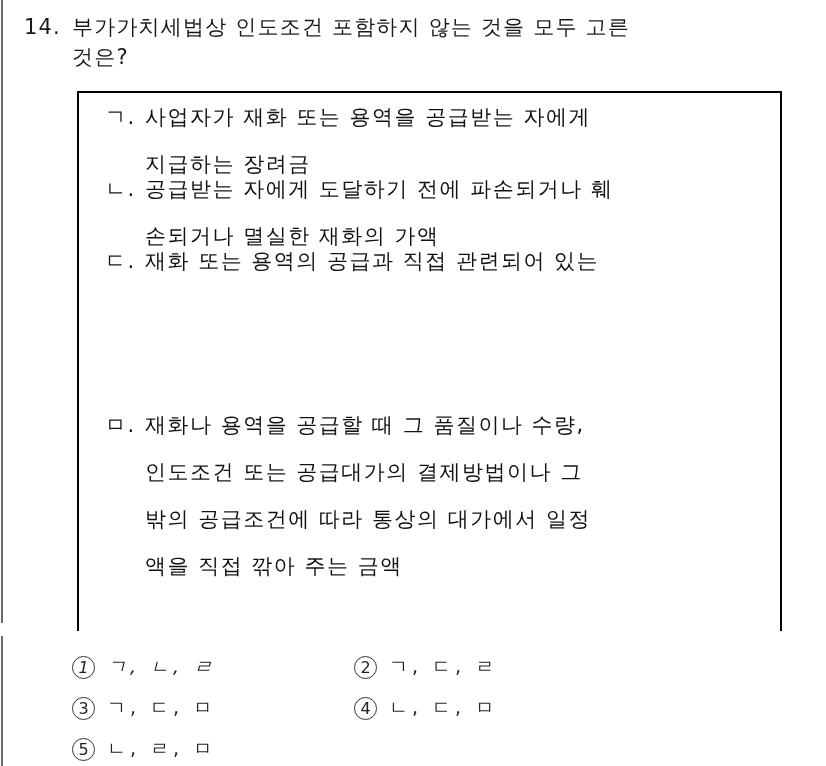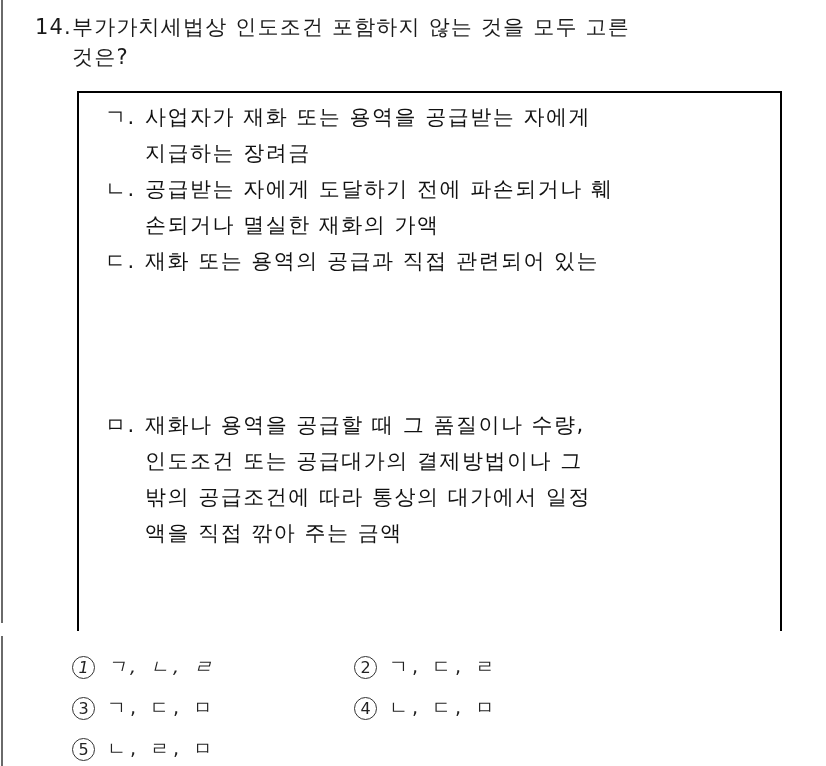--- a/index.html
+++ b/index.html
@@ -10,33 +10,33 @@
   .left-rule-top {
     position: absolute; left: 1px; top: 0; width: 2px; height: 623px; background: #6a6a6a;
   }
   .left-rule-bottom {
     position: absolute; left: 1px; top: 636px; width: 2px; height: 130px; background: #6a6a6a;
   }
   .q-head {
     position: absolute; left: 24px; top: 12px; width: 760px;
     font-size: 21px; line-height: 30px; letter-spacing: 1.2px; color: #1a1a1a;
   }
-  .q-num { display: inline-block; width: 48px; text-align: right; }
+  .q-num { display: inline-block; width: 48px; }
   .q-line2 { padding-left: 48px; }
   .box {
     position: absolute; left: 77px; top: 91px; width: 705px; height: 540px;
     border-left: 2px solid #000; border-right: 2px solid #000; border-top: 2px solid #000;
     box-sizing: border-box;
   }
   .item {
     position: absolute; left: 26px; width: 590px;
     font-size: 21px; line-height: 36px; letter-spacing: 1.5px; color: #111;
   }
   .item .mark { display: inline-block; width: 40px; }
-  .item .cont { padding-left: 40px; }
+  .item .cont { padding-left: 40px; margin-top: 11px; }
   .options {
     position: absolute; left: 72px; top: 649px; width: 700px;
     font-size: 19px; color: #222;
   }
   .opt {
     position: absolute; white-space: nowrap; letter-spacing: 4px;
   }
   .opt .circ {
     display: inline-block; width: 21px; height: 21px; border: 1px solid #333; border-radius: 50%;
     text-align: center; line-height: 21px; font-size: 16px; letter-spacing: 0; margin-right: 12px;

